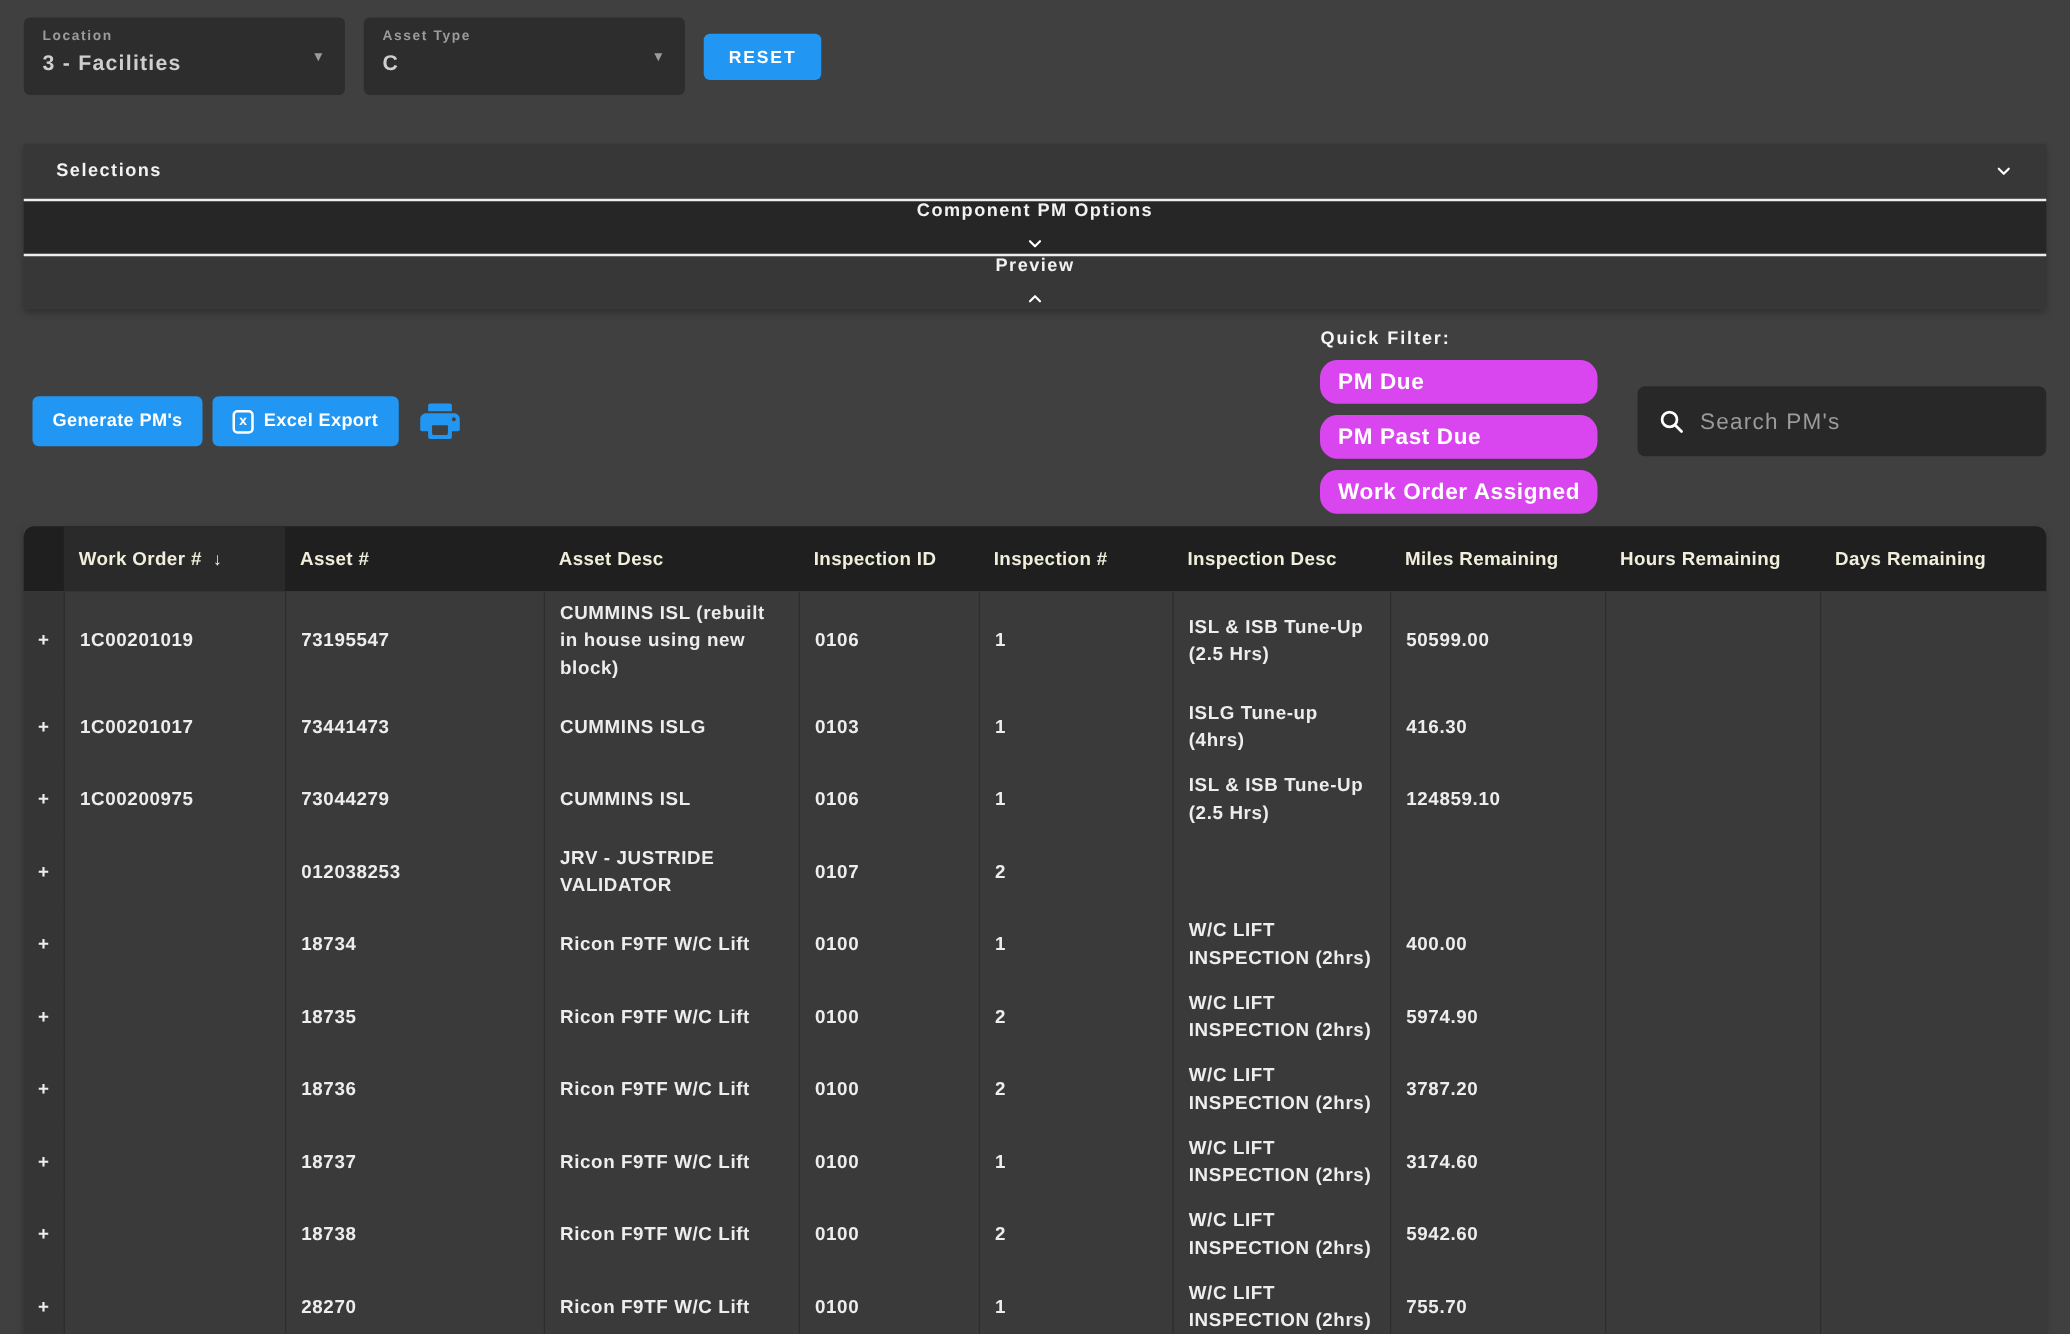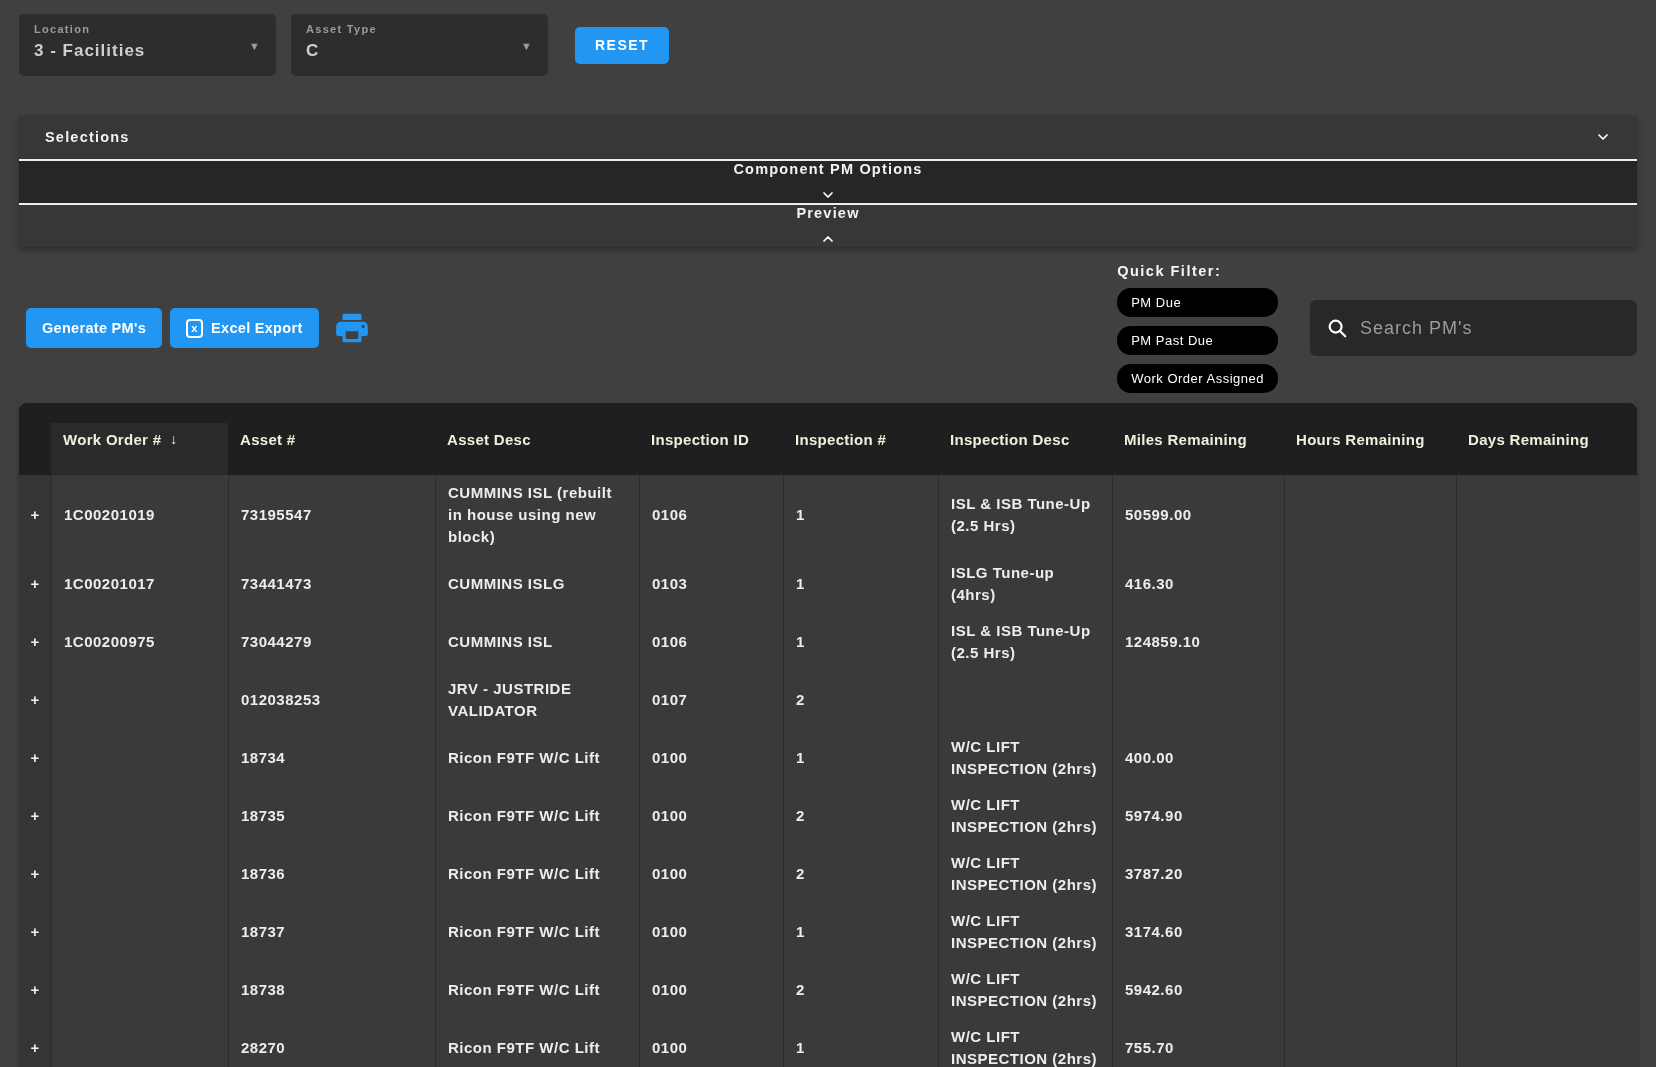--- a/index.html
+++ b/index.html
@@ -21,21 +21,21 @@
     border-radius: 5px; padding: 9px 14px 0 15px;
     position: relative; cursor: pointer;
   }
   .dd-label { font-size: 11px; font-weight: 700; color: #9b9b9b; letter-spacing: 1.3px; }
   .dd-value { font-size: 17px; font-weight: 700; color: #cfcfcf; letter-spacing: 1px; margin-top: 6px; }
   .dd-caret { position: absolute; right: 16px; top: 26px; color: #9b9b9b; font-size: 11px; }
   .btn-blue {
     background: #2196f3; color: #ffffff; border: none; border-radius: 5px;
     font-family: "Liberation Sans", sans-serif;
     font-size: 14px; font-weight: 700; letter-spacing: 1.5px;
-    height: 37px; padding: 0 20px; cursor: pointer; margin-left: 12px;
+    height: 37px; padding: 0 20px; cursor: pointer;
   }
 
   
   .accordion { margin: 39px 19px 0 19px; box-shadow: 0 3px 6px rgba(0,0,0,0.3); }
   .acc-header {
     height: 44px; display: flex; align-items: center; justify-content: space-between;
     padding: 0 26px; cursor: pointer; text-align: center;
   }
   .acc-header.light { background: #373737; }
   .acc-header.dark  { background: #262626; }
@@ -58,22 +58,22 @@
   .btn-action:first-child { margin-left: 7px; }
   .xls-icon {
     width: 17px; height: 19px; border: 2px solid #fff; border-radius: 4px;
     display: inline-flex; align-items: center; justify-content: center;
     font-size: 11px; font-weight: 700; color: #fff;
   }
   .print-wrap { margin-left: 14px; cursor: pointer; display: flex; align-items: center; }
   .qf-group { margin-left: auto; display: flex; gap: 9px; flex-direction: column; }
   .qf-label { font-size: 14.5px; font-weight: 700; color: #f5f5f5; letter-spacing: 1.5px; margin-right: 4px; }
   .chip {
-    background: #000000; color: #ffffff; border-radius: 14px;
-    font-size: 13px; font-weight: 400; letter-spacing: 0.5px;
+    background: #d946ef; color: #ffffff; border-radius: 14px;
+    font-size: 18px; font-weight: 700; letter-spacing: 0.5px;
     padding: 7px 14px; cursor: pointer; white-space: nowrap;
   }
   .search-box {
     margin-left: 32px; width: 327px; height: 56px; background: #282828;
     border-radius: 6px; display: flex; align-items: center; padding: 0 16px; gap: 12px;
   }
   .search-box input {
     background: transparent; border: none; outline: none; flex: 1;
     font-family: "Liberation Sans", sans-serif;
     font-size: 18px; font-weight: 400; letter-spacing: 1px; color: #e8e8e8;
@@ -81,23 +81,23 @@
   .search-box input::placeholder { color: #9b9b9b; }
 
   
   .pm-table { margin: 10px 19px 0 19px; box-shadow: 0 3px 6px rgba(0,0,0,0.25); }
   .t-row {
     display: grid;
     grid-template-columns: 32px 177px 207px 204px 144px 155px 174px 172px 172px 181px;
   }
   .t-head { background: #1f1f1f; border-radius: 8px 8px 0 0; }
   .t-head .cell {
-    min-height: 52px; display: flex; 
+    min-height: 52px; display: flex; align-items: center;
     font-size: 15px; font-weight: 700; color: #f1efdc; letter-spacing: 0.3px;
-    padding: 8px 12px; cursor: pointer; margin-top: 20px;
+    padding: 8px 12px; cursor: pointer;
   }
   .t-head .cell.sorted { background: #2a2a2a; }
   .sort-arrow { margin-left: 9px; font-size: 14px; color: #f1efdc; }
   .t-body { background: #3a3a3a; border-radius: 0 0 8px 8px; overflow: hidden; }
   .t-body .t-row .cell {
     min-height: 53px; padding: 7px 12px;
     display: flex; align-items: center;
     font-size: 15px; font-weight: 700; color: #ededed;
     letter-spacing: 0.5px; line-height: 22px;
   }

